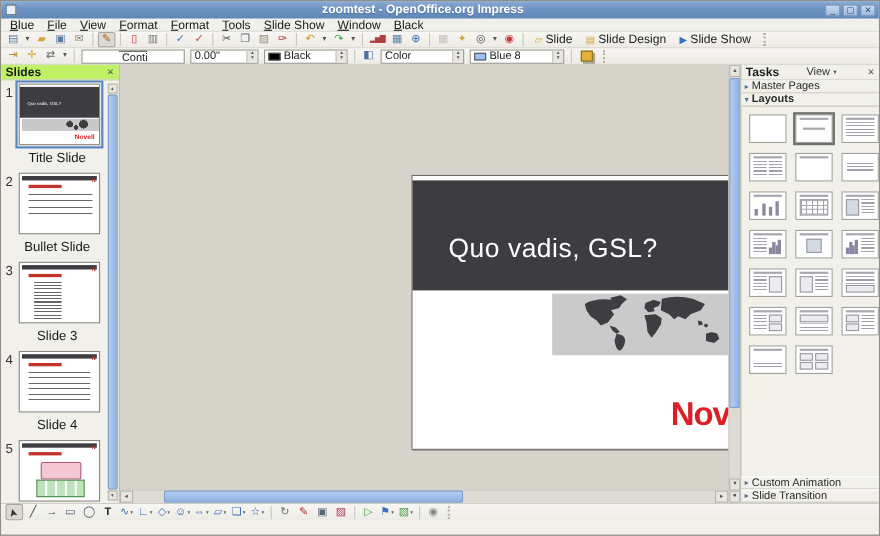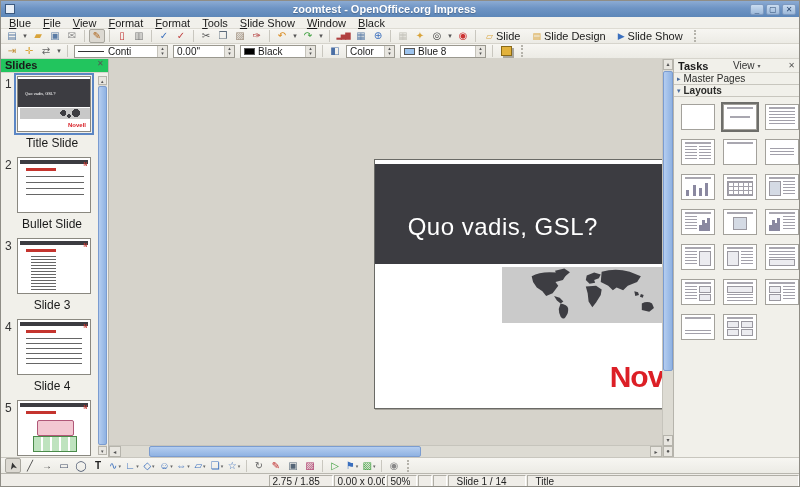--- a/index.html
+++ b/index.html
@@ -46,22 +46,22 @@
     display:flex;flex-direction:column;align-items:center;justify-content:center;font-size:5px;color:#555;line-height:5px;}
   .swatch{width:11px;height:7px;border:1px solid #555;margin-right:3px;flex:0 0 11px;}
   .dashline{display:inline-block;width:26px;border-top:1px solid #333;margin-right:4px;}
   .shadow-ic{width:11px;height:10px;background:#e2b23c;border:1px solid #8a6a18;box-shadow:2px 2px 0 #a8a69e;margin:0 4px;}
 
   
   .main{display:flex;height:398px;}
 
   
   .slides-panel{width:108px;background:#f1f0ea;border-right:1px solid #b6b4ac;display:flex;flex-direction:column;position:relative;}
-  .panel-head{height:14px;display:flex;align-items:flex-start;padding:0 4px;font-weight:bold;font-size:11px;
-    border-bottom:1px solid #d6d4cc;background:#22c55e;gap:34px;}
+  .panel-head{height:14px;display:flex;align-items:center;padding:0 4px;font-weight:bold;font-size:11px;
+    border-bottom:1px solid #d6d4cc;background:#bef264;gap:34px;}
   .panel-close{margin-left:auto;font-size:8px;color:#555;}
   .slide-list{flex:1;overflow:hidden;position:relative;padding-top:3px;}
   .slide-entry{position:relative;padding-left:16px;margin-bottom:7px;}
   .slide-num{position:absolute;left:4px;top:1px;font-size:12px;color:#333;}
   .thumb{position:relative;width:74px;height:56px;background:#fff;border:1px solid #8a8880;overflow:hidden;}
   .slide-entry.selected .thumb{outline:2px solid #5b86c4;outline-offset:1px;}
   .slide-caption{width:90px;text-align:center;font-size:12px;color:#1a1a1a;margin-top:4px;margin-left:-10px;}
   .th-top,.th-red,.th-body,.th-n,.th-mini,.th-logo{position:absolute;}
   .th-n{right:3px;top:3px;color:#c4342e;font-size:5px;font-weight:bold;}
   .th-mini,.th-logo{display:none;}
@@ -326,21 +326,21 @@
           <span>✛</span>
         </span>
         <span class="tb-icon" style="color: rgb(102, 102, 102);">
           <span>⇄</span>
         </span>
         <span class="tb-icon narrow">
           <span>▾</span>
         </span>
       </span>
     <span class="tbsep"></span>
-    <span class="combo" style="width:94px;">
+    <span class="combo" style="width:94px;flex-direction:column;">
       <span class="dashline"></span>
       <span>Conti</span>
       <span class="spin">
           <span>▴</span>
           <span>▾</span>
         </span>
     </span>
     <span class="combo" style="width:62px;">
       <span>0.00"</span>
       <span class="spin">
@@ -351,21 +351,21 @@
     <span class="combo" style="width:76px;">
       <span class="swatch" style="background: rgb(0, 0, 0);"></span>
       <span>Black</span>
       <span class="spin">
           <span>▴</span>
           <span>▾</span>
         </span>
     </span>
     <span class="tbsep"></span>
     <span class="tb-icon" style="color:#4a6fa5;">◧</span>
-    <span class="combo" style="width:49px;">
+    <span class="combo" style="width:76px;">
       <span>Color</span>
       <span class="spin">
           <span>▴</span>
           <span>▾</span>
         </span>
     </span>
     <span class="combo" style="width:86px;">
       <span class="swatch" style="background: rgb(156, 195, 238);"></span>
       <span>Blue 8</span>
       <span class="spin">
@@ -598,20 +598,30 @@
             <div class="lo-box k-lines" style="left: 8%; top: 62%; width: 84%; height: 26%;"></div>
           </div>
           <div class="layout-item">
             <div class="lo-box k-bar" style="left: 8%; top: 8%; width: 84%; height: 9%;"></div>
             <div class="lo-box k-box" style="left: 8%; top: 26%; width: 40%; height: 28%;"></div>
             <div class="lo-box k-box" style="left: 52%; top: 26%; width: 40%; height: 28%;"></div>
             <div class="lo-box k-box" style="left: 8%; top: 60%; width: 40%; height: 28%;"></div>
             <div class="lo-box k-box" style="left: 52%; top: 60%; width: 40%; height: 28%;"></div>
           </div>
         </div>
+      <div class="tasks-bottom">
+        <div class="section-row">
+          <span class="arr">▸</span>
+          <span>Custom Animation</span>
+        </div>
+        <div class="section-row">
+          <span class="arr">▸</span>
+          <span>Slide Transition</span>
+        </div>
+      </div>
     </div>
   </div>
 
   <div class="drawbar">
     <span style="display:flex;align-items:center;gap:1px;">
         <span class="tb-icon active" style="color: rgb(51, 51, 51);">
           <span class="sel-rot">➤</span>
         </span>
         <span class="tb-icon" style="color: rgb(68, 68, 68);">
           <span>╱</span>
@@ -676,24 +686,14 @@
           <span>▧</span>
         </span>
         <span class="tbsep"></span>
         <span class="tb-icon" style="color: rgb(136, 136, 136);">
           <span>◉</span>
         </span>
       </span>
     <span class="tb-handle"></span>
   </div>
 
-  <div class="statusbar">
-    <div class="sb-cell sb-fill"></div>
-    <div class="sb-cell sb-pos">2.75 / 1.85</div>
-    <div class="sb-cell sb-size">0.00 x 0.00</div>
-    <div class="sb-cell sb-zoom">50%</div>
-    <div class="sb-cell sb-tiny"></div>
-    <div class="sb-cell sb-tiny"></div>
-    <div class="sb-cell sb-slide">Slide 1 / 14</div>
-    <div class="sb-cell sb-layout">Title</div>
-  </div>
 
 </div>
 
 </body></html>

